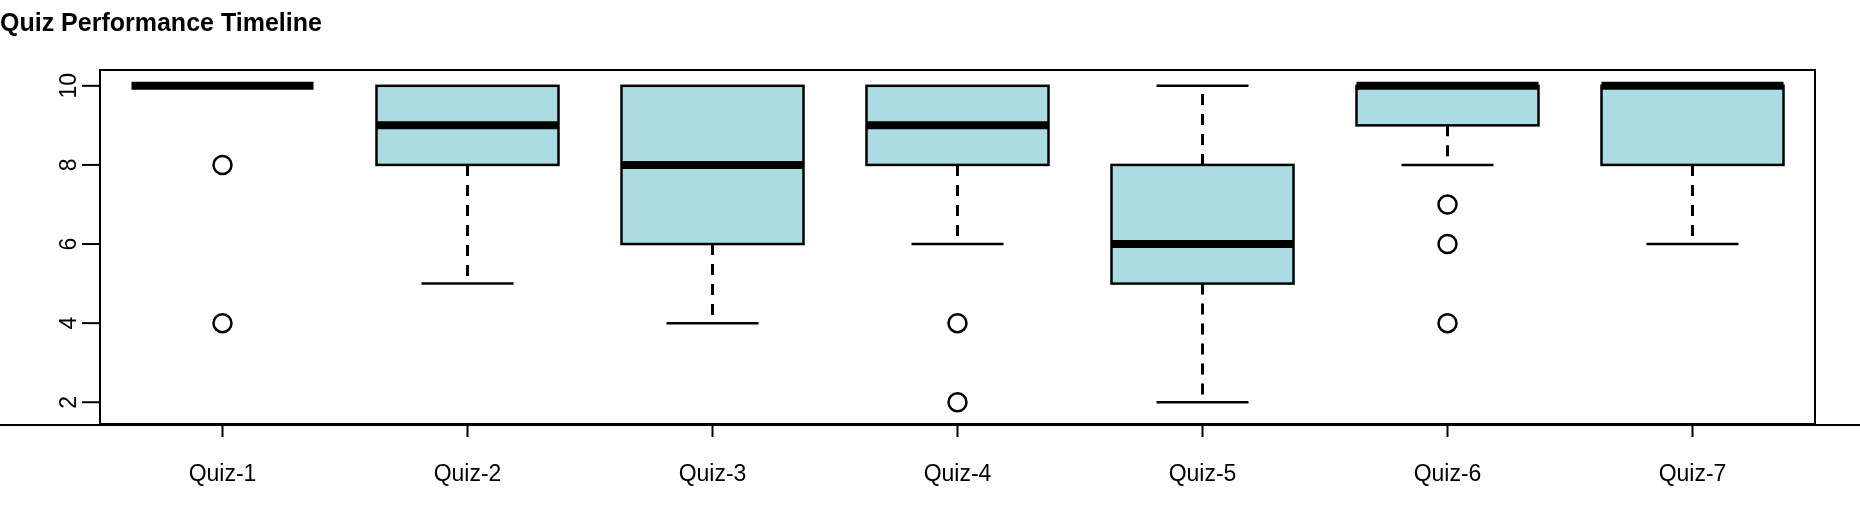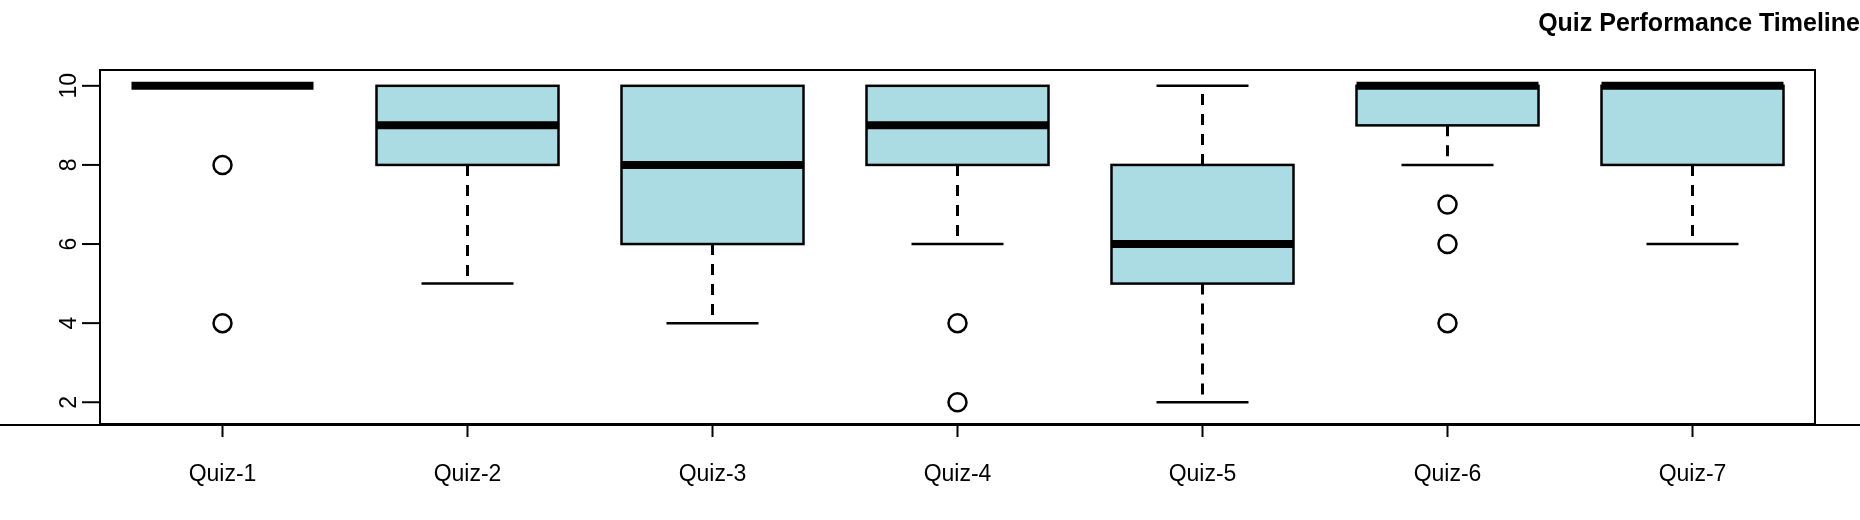--- a/index.html
+++ b/index.html
@@ -13,21 +13,21 @@
     height: 520px;
     background: #ffffff;
     font-family: "Liberation Sans", sans-serif;
     overflow: hidden;
   }
   #chart-title {
     position: absolute;
     left: 0;
     top: 8px;
     width: 1860px;
-    text-align: right;
+    text-align: left;
     font-size: 25px;
     font-weight: bold;
     color: #000000;
     letter-spacing: 0px;
   }
   #plot-svg {
     position: absolute;
     left: 0;
     top: 0;
   }

